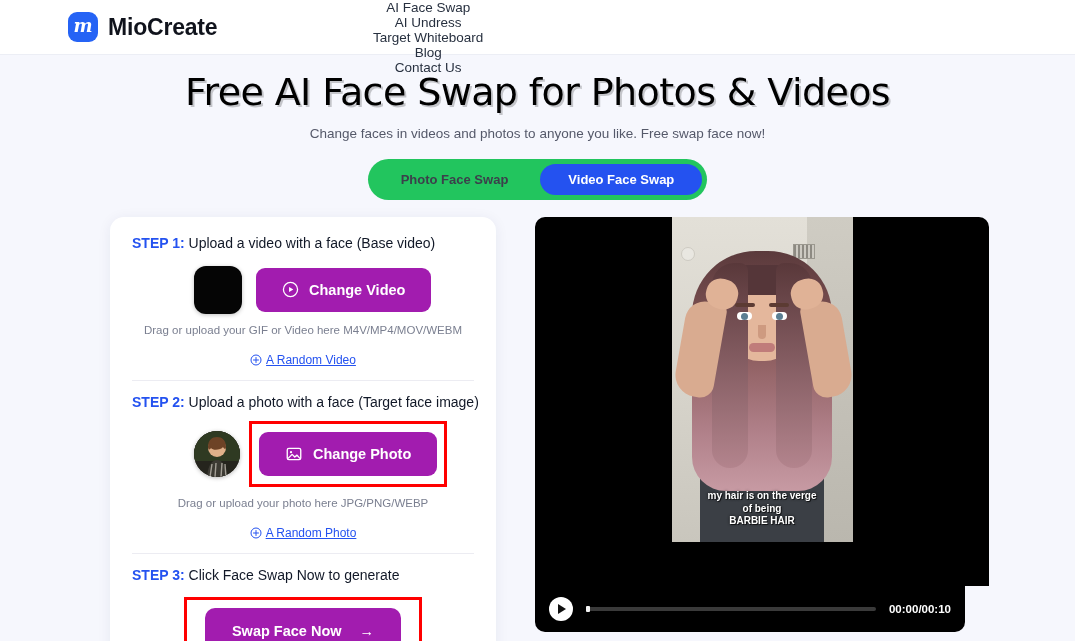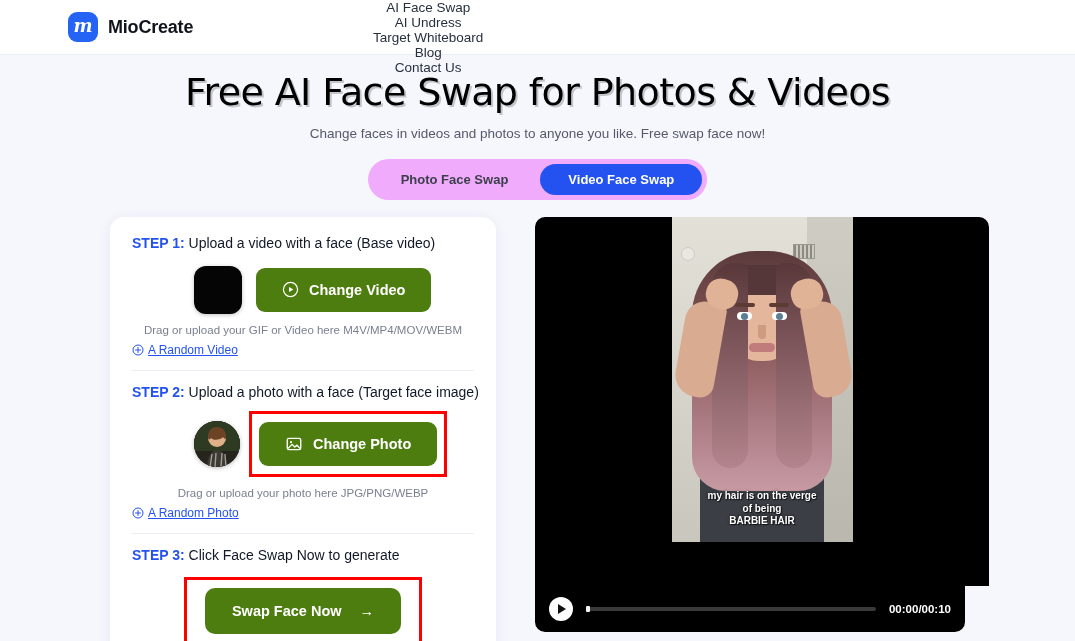--- a/index.html
+++ b/index.html
@@ -33,21 +33,21 @@
     display: flex; align-items: center; justify-content: center;
     color: #fff;
     font-family: "DejaVu Serif", serif;
     font-style: italic;
     font-weight: 700;
     font-size: 18px;
     line-height: 1;
     padding-bottom: 2px;
   }
   .brand-name {
-    font-size: 18px;
+    font-size: 23px;
     font-weight: 700;
     color: #10131c;
     letter-spacing: -0.2px;
   }
   .nav {
     display: flex;
     align-items: center;
     position: absolute;
     left: 373px;
     top: 0; height: 55px; flex-direction: column;
@@ -78,21 +78,21 @@
   }
   .hero p {
     margin-top: 9px;
     font-size: 13.5px;
     color: #55596a;
   }
 
   
   .toggle-wrap { display: flex; justify-content: center; margin-top: 18px; }
   .toggle {
-    background: #f0abfc;
+    background: #22c55e;
     border-radius: 999px;
     padding: 5px;
     display: flex;
     align-items: center;
     gap: 4px;
   }
   .toggle-item {
     border-radius: 999px;
     font-size: 13px;
     font-weight: 700;
@@ -149,21 +149,21 @@
     width: 46px; height: 46px;
     border-radius: 50%;
     flex: none;
     overflow: hidden;
     box-shadow: 0 1px 4px rgba(0,0,0,0.28);
     position: relative;
     background: #2b2a21;
   }
 
   .btn-primary {
-    background: #4d7c0f;
+    background: #a21caf;
     color: #ffffff;
     border: none;
     border-radius: 9px;
     height: 44px;
     padding: 0 26px;
     min-width: 174px;
     font-size: 14.5px;
     font-weight: 700;
     display: inline-flex;
     align-items: center;
@@ -174,23 +174,23 @@
     text-align: right;
   }
 
   .hint {
     margin-top: 10px;
     text-align: center;
     font-size: 11.5px;
     color: #7a7f90;
   }
   .random-link-row {
-    margin-top: 7px;
-    display: flex;
-    justify-content: flex-start;
+    margin-top: 17px;
+    display: flex;
+    justify-content: center;
   }
   .random-link {
     display: inline-flex;
     align-items: center;
     gap: 4px;
     color: #2452f0;
     font-size: 12px;
     text-decoration: none;
     cursor: pointer;
   }

